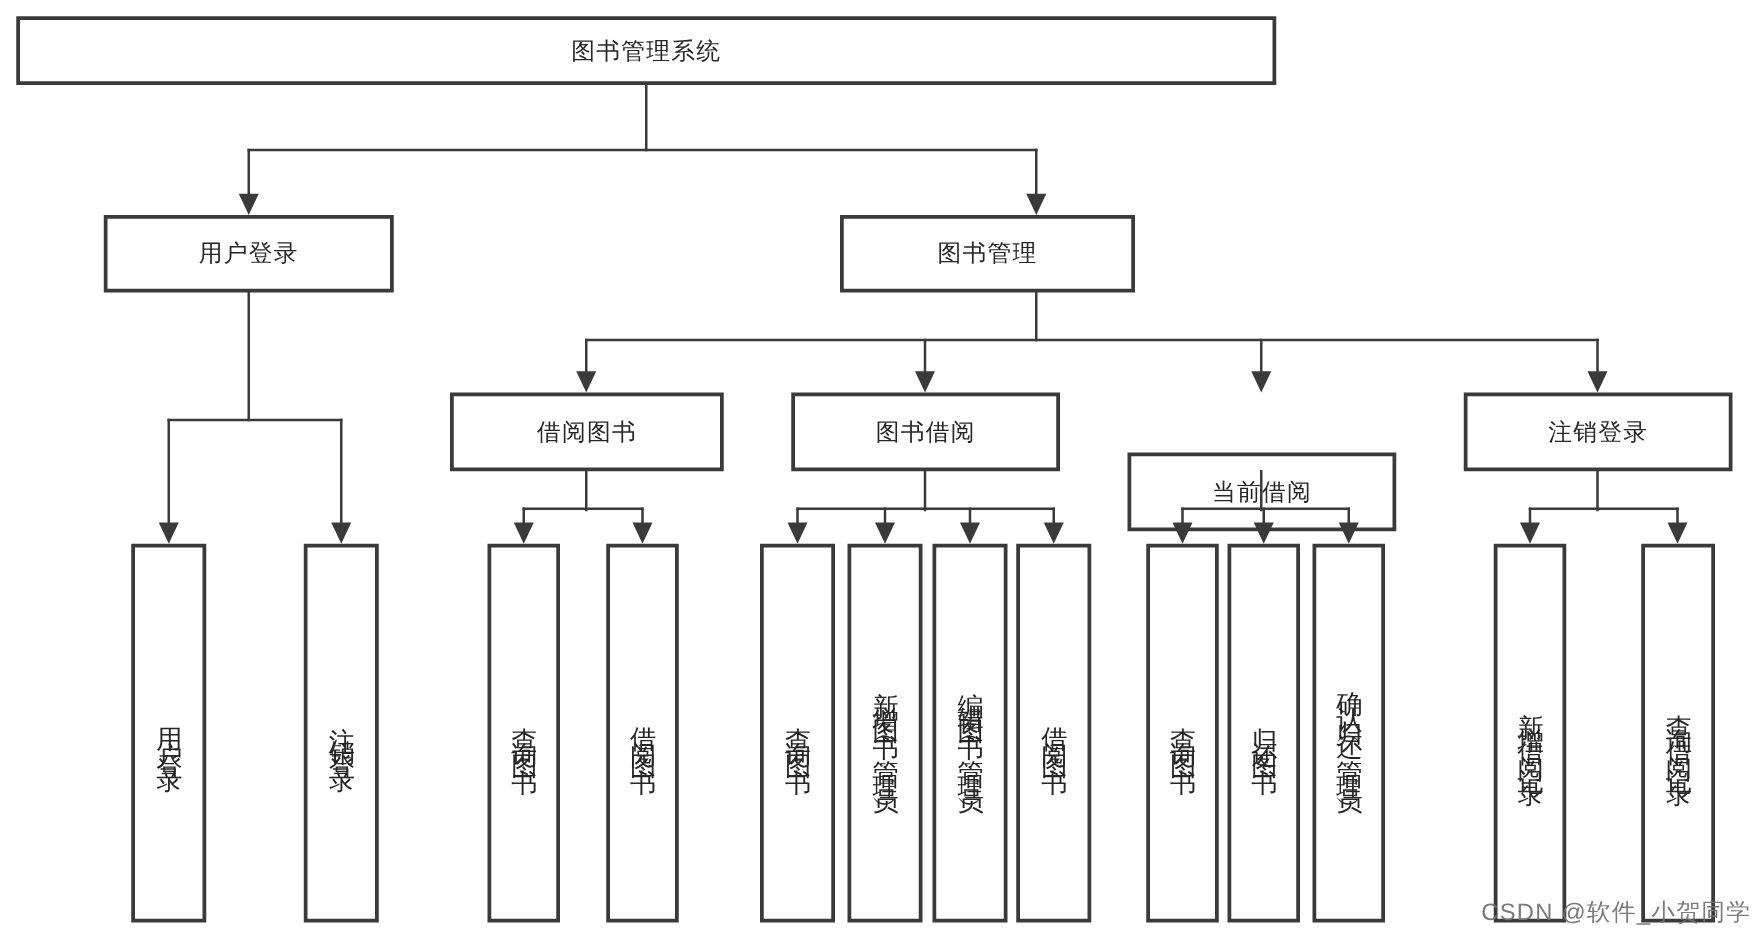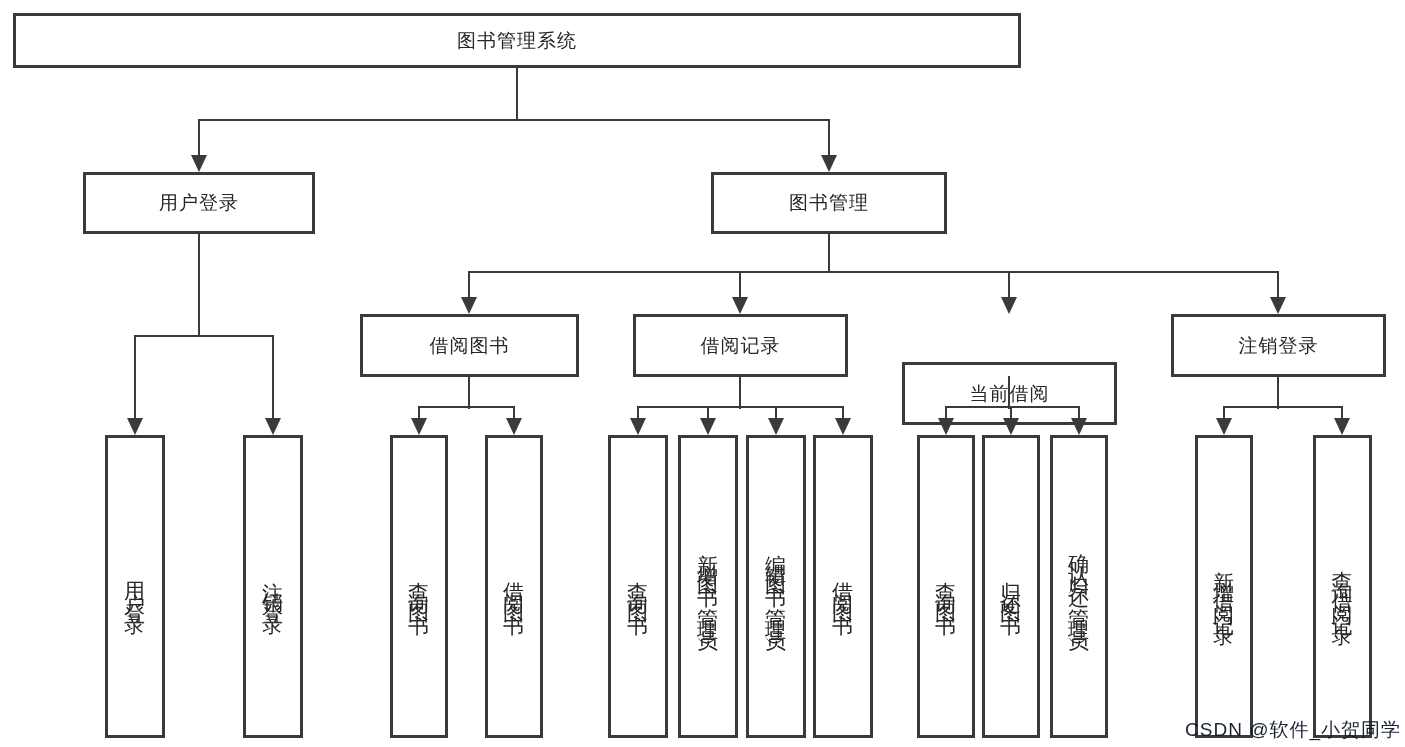--- a/index.html
+++ b/index.html
@@ -8,42 +8,42 @@
   .box{position:absolute;background:#ffffff;border:3px solid #3a3a3a;box-sizing:border-box;
        display:flex;align-items:center;justify-content:center;}
   .box .lbl{font-size:19px;color:#262626;letter-spacing:1px;white-space:nowrap;}
   .vbox .lbl{writing-mode:vertical-rl;text-orientation:mixed;font-size:21px;
              letter-spacing:11px;line-height:1;color:#262626;white-space:nowrap;}
   .vl{position:absolute;width:2px;background:#3a3a3a;}
   .hl{position:absolute;height:2px;background:#3a3a3a;}
   .ar{position:absolute;width:0;height:0;border-left:8px solid transparent;
       border-right:8px solid transparent;border-top:17px solid #3a3a3a;}
   .wm{position:absolute;top:717px;right:4px;font-size:19px;letter-spacing:1px;
-      color:#0f172a;opacity:.95;z-index:5;white-space:nowrap;}
+      color:#737373;opacity:.95;z-index:5;white-space:nowrap;}
 </style>
 </head>
 <body>
 
 <div id="stage">
 
   <div class="box" style="left:13px;top:13px;width:1008px;height:55px;">
     <span class="lbl">图书管理系统</span>
   </div>
 
   <div class="vl" style="left:516px;top:67px;height:54px;"></div>
   <div class="hl" style="left:198px;top:119px;width:632px;"></div>
   <div class="vl" style="left:198px;top:119px;height:38px;"></div>
   <div class="vl" style="left:828px;top:119px;height:38px;"></div>
   <div class="ar" style="left:191px;top:155px;"></div>
   <div class="ar" style="left:821px;top:155px;"></div>
 
   <div class="box" style="left:83px;top:172px;width:232px;height:62px;">
     <span class="lbl">用户登录</span>
   </div>
-  <div class="box" style="left:711px;top:172px;width:236px;height:62px;">
+  <div class="box" style="left:672px;top:172px;width:236px;height:62px;">
     <span class="lbl">图书管理</span>
   </div>
 
   <div class="vl" style="left:198px;top:233px;height:104px;"></div>
   <div class="hl" style="left:134px;top:335px;width:140px;"></div>
   <div class="vl" style="left:134px;top:335px;height:85px;"></div>
   <div class="vl" style="left:272px;top:335px;height:85px;"></div>
   <div class="ar" style="left:127px;top:418px;"></div>
   <div class="ar" style="left:265px;top:418px;"></div>
 
@@ -55,21 +55,21 @@
   <div class="vl" style="left:1277px;top:271px;height:28px;"></div>
   <div class="ar" style="left:461px;top:297px;"></div>
   <div class="ar" style="left:732px;top:297px;"></div>
   <div class="ar" style="left:1001px;top:297px;"></div>
   <div class="ar" style="left:1270px;top:297px;"></div>
 
   <div class="box" style="left:360px;top:314px;width:219px;height:63px;">
     <span class="lbl">借阅图书</span>
   </div>
   <div class="box" style="left:633px;top:314px;width:215px;height:63px;">
-    <span class="lbl">借阅记录</span>
+    <span class="lbl">图书借阅</span>
   </div>
   <div class="box" style="left:902px;top:314px;width:215px;height:63px;margin-top:48px;">
     <span class="lbl">当前借阅</span>
   </div>
   <div class="box" style="left:1171px;top:314px;width:215px;height:63px;">
     <span class="lbl">注销登录</span>
   </div>
 
   <div class="vl" style="left:468px;top:376px;height:33px;"></div>
   <div class="vl" style="left:739px;top:376px;height:33px;"></div>

